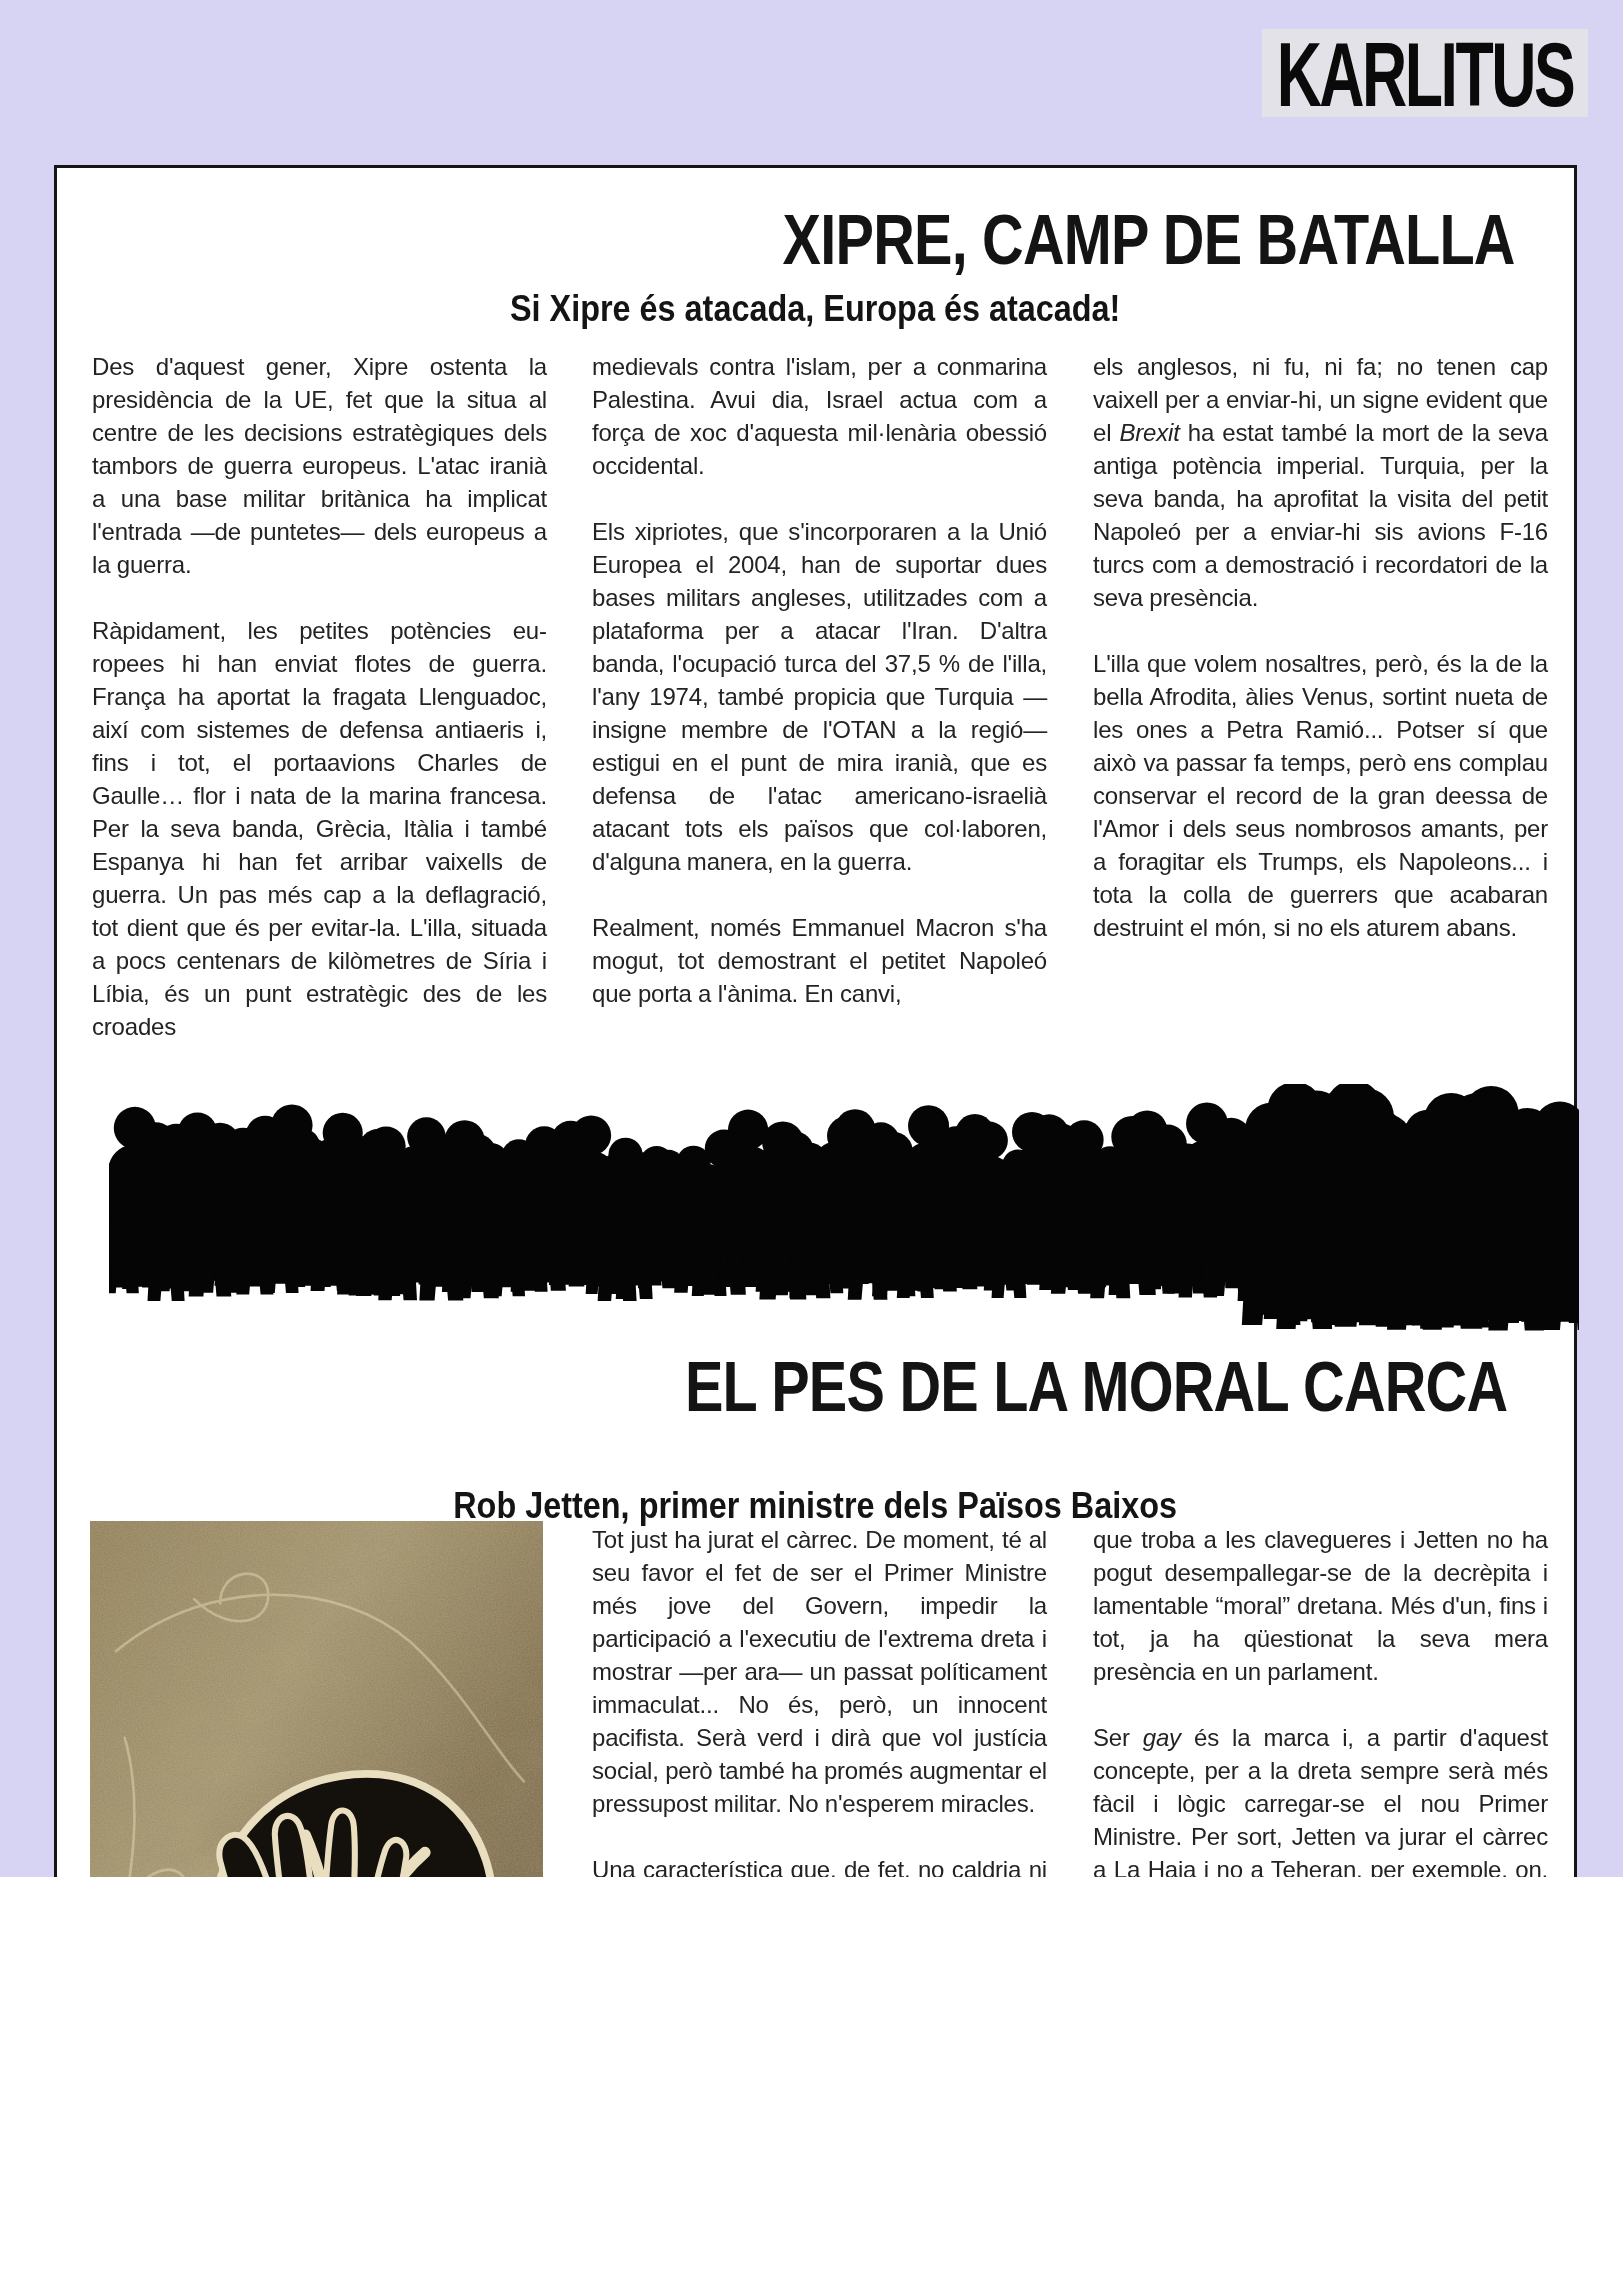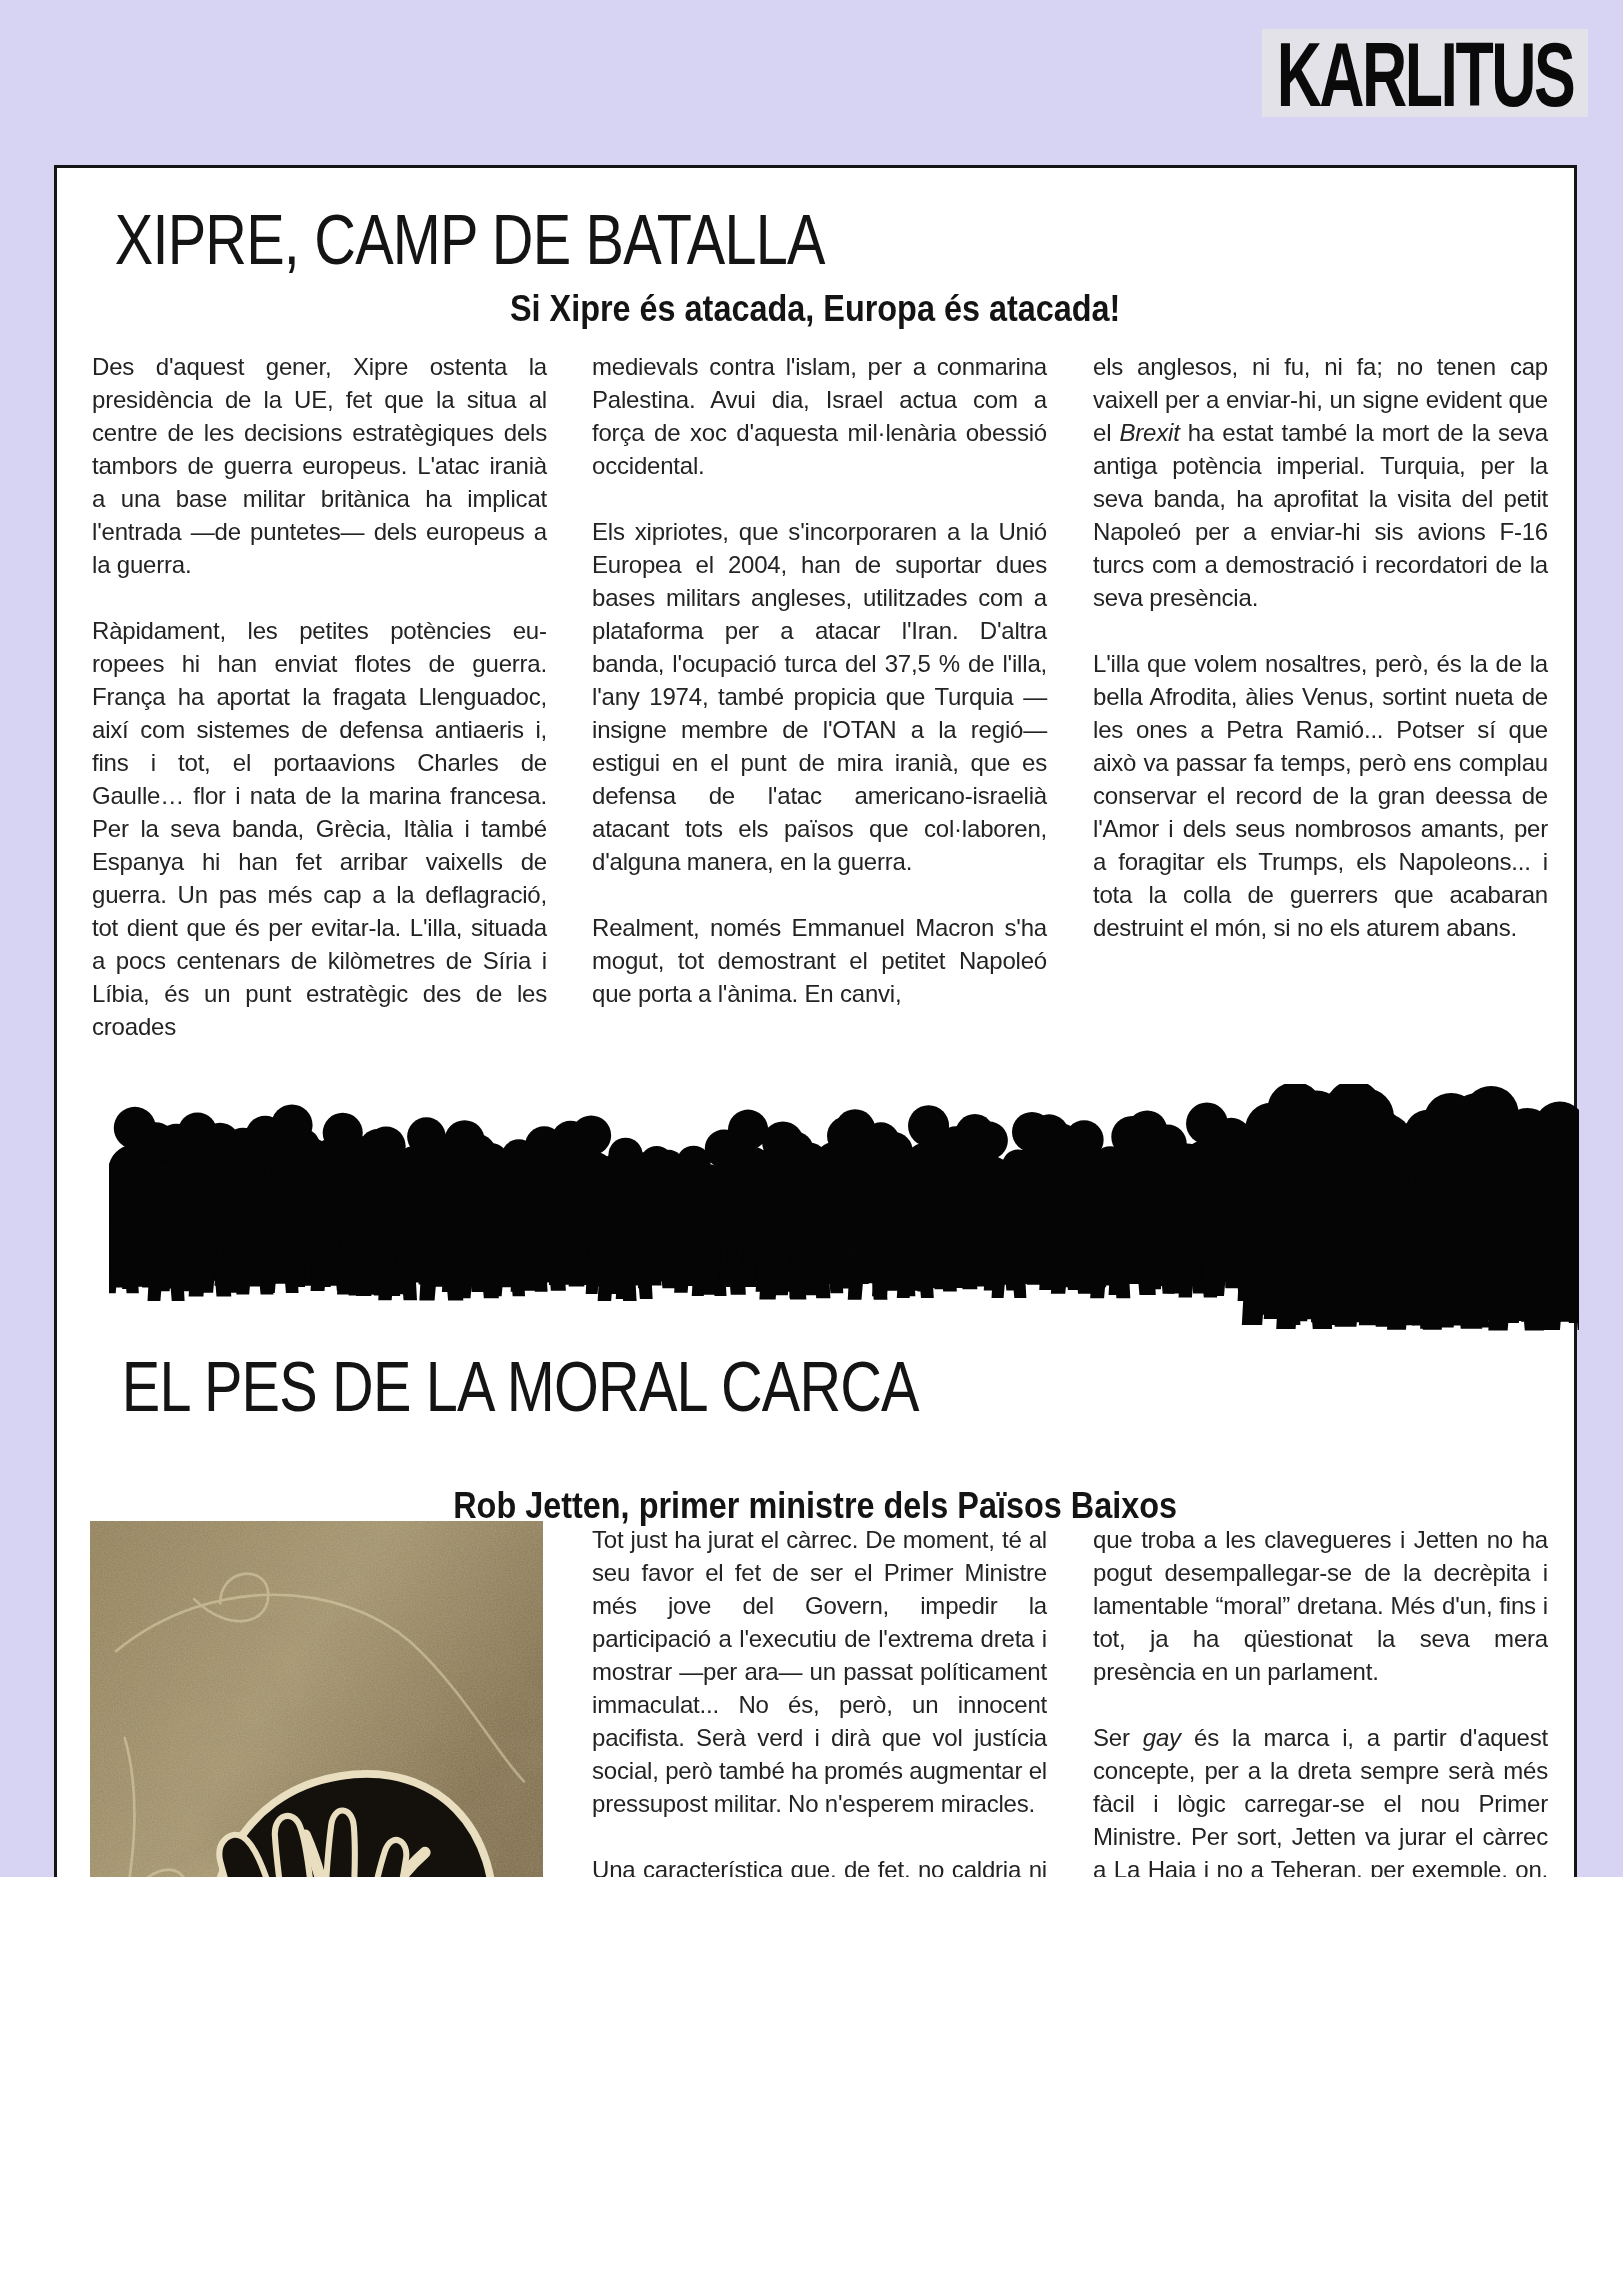--- a/index.html
+++ b/index.html
@@ -17,21 +17,21 @@
     display:flex;align-items:center;justify-content:center;overflow:hidden;
   }
   .masthead span{
     font-weight:bold;font-size:87px;line-height:1;letter-spacing:-3.5px;
     transform:scale(0.72,1.05);white-space:nowrap;color:#0a0a0a;
   }
   .panel{
     position:absolute;left:54px;top:165px;width:1523px;height:2072px;
     background:#ffffff;border:3.5px solid #151515;box-sizing:border-box;
   }
-  .h-title{position:absolute;left:0;width:100%;text-align:left;font-weight:normal;line-height:1;color:#141414;}
+  .h-title{position:absolute;left:0;width:100%;text-align:right;font-weight:bold;line-height:1;color:#141414;}
   .h-title span{display:inline-block;font-size:67px;letter-spacing:-0.9px;transform:scale(0.86,1.06);white-space:nowrap;}
   .t1{top:38px;}
   .t2{top:1185px;}
   .h-sub{position:absolute;left:0;width:100%;text-align:center;font-weight:bold;line-height:1;color:#141414;}
   .h-sub span{display:inline-block;font-size:36px;transform:scale(0.9,1.04);white-space:nowrap;}
   .s1{top:123px;}
   .s2{top:1320px;text-align:center;}
   .col{
     position:absolute;width:455px;
     font-size:24px;line-height:33px;letter-spacing:-0.2px;

